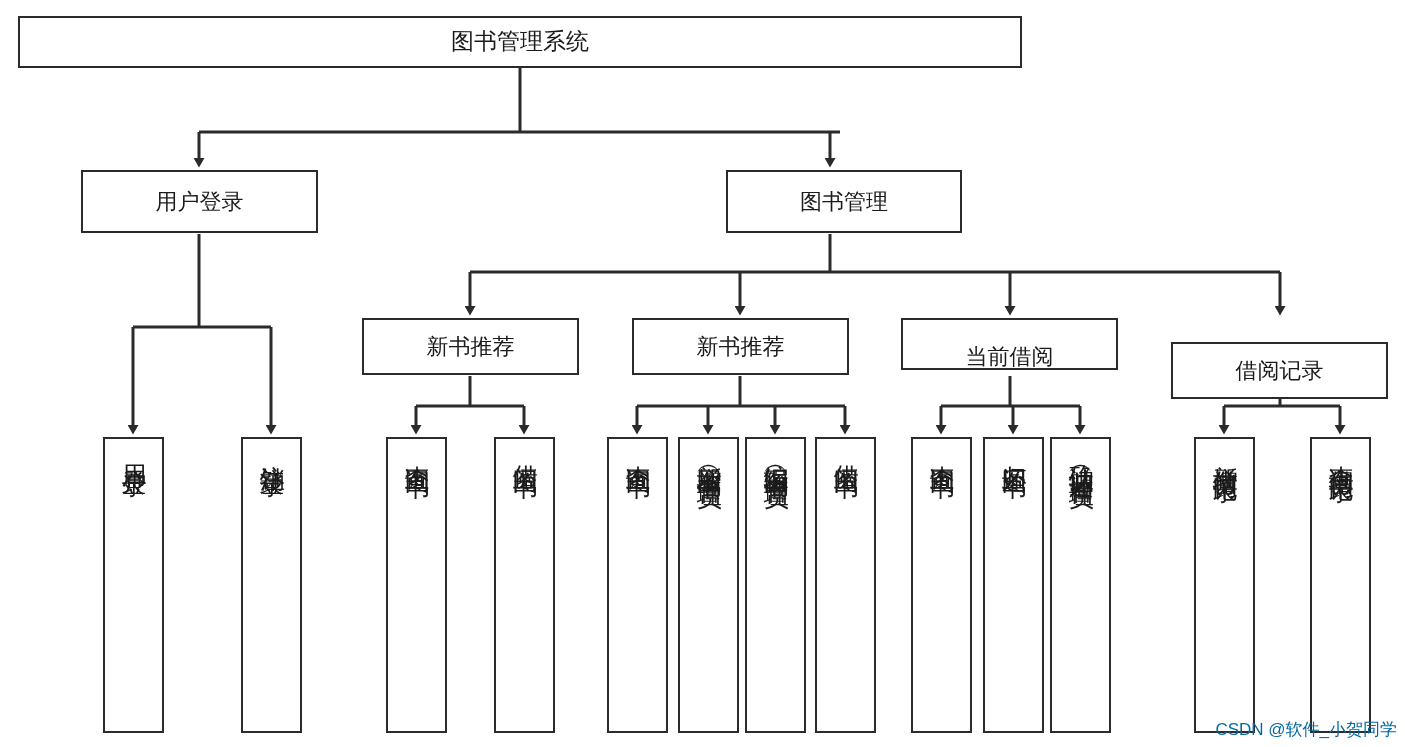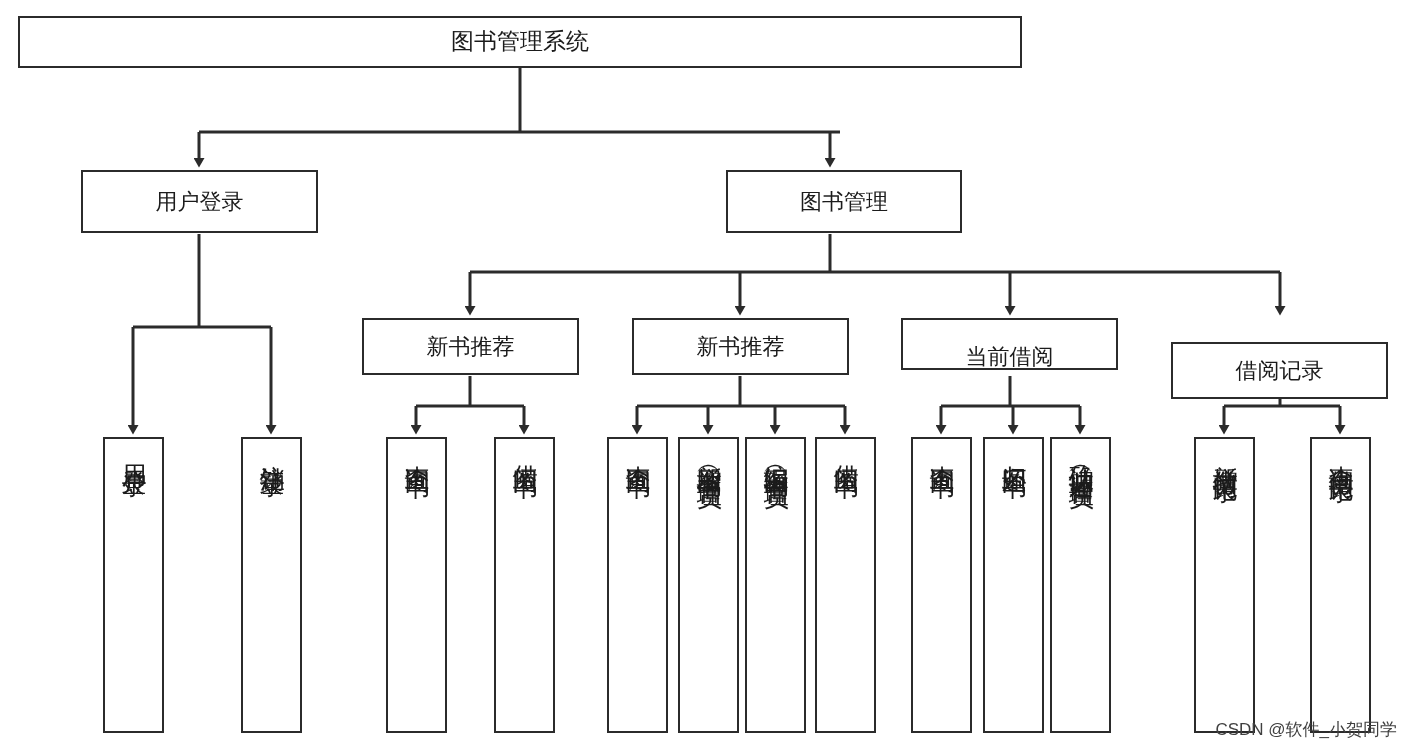--- a/index.html
+++ b/index.html
@@ -54,21 +54,21 @@
     text-orientation: upright;
     font-size: 25px;
     letter-spacing: 3px;
     white-space: nowrap;
   }
   .watermark {
     position: absolute;
     right: 8px;
     bottom: 6px;
     font-size: 17px;
-    color: #404040;
+    color: #0369a1;
     z-index: 6;
     white-space: nowrap;
     text-align: right;
   }
 </style>
 </head>
 <body>
 
 <div id="stage">
 

